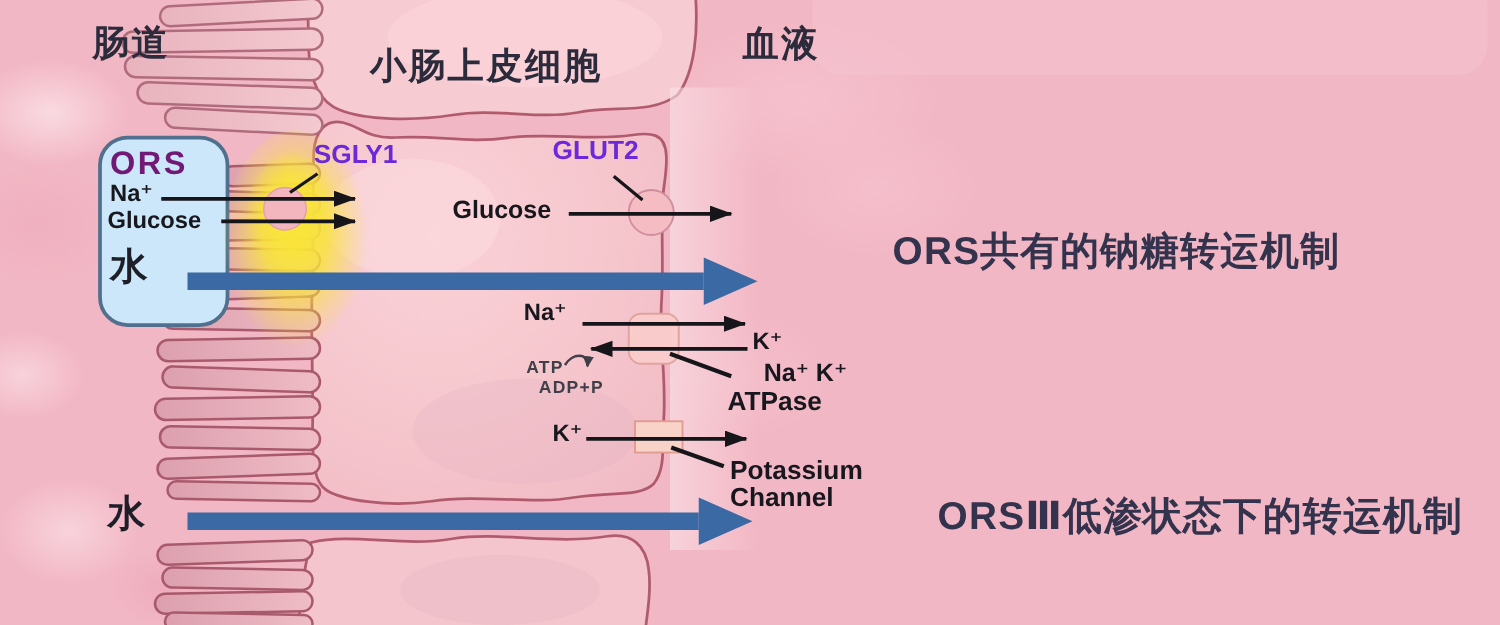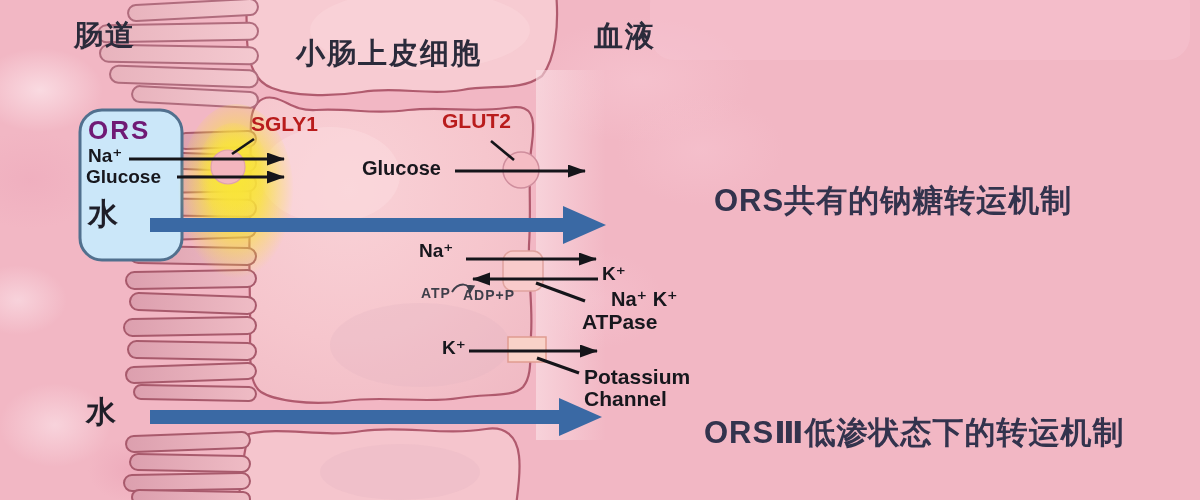--- a/index.html
+++ b/index.html
@@ -13,21 +13,21 @@
       radial-gradient(60px 45px at 130px 470px, rgba(233,158,178,.45), transparent 70%),
       radial-gradient(100px 70px at 30px 180px, rgba(236,164,184,.4), transparent 70%),
       radial-gradient(120px 80px at 700px 150px, rgba(247,198,210,.5), transparent 70%),
       radial-gradient(160px 90px at 640px 80px, rgba(249,205,216,.45), transparent 70%),
       radial-gradient(90px 70px at 600px 300px, rgba(247,200,212,.4), transparent 70%),
       #f2b7c4;
   }
   svg{position:absolute;left:0;top:0;}
   .lbl{position:absolute;white-space:nowrap;color:#1b1b22;line-height:1.05;}
   .hdr{font-size:29px;font-weight:600;color:#2b2b3b;letter-spacing:2px;text-align:right;}
-  .eng{font-size:21px;font-weight:600;color:#b91c1c;}
+  .eng{font-size:21px;font-weight:600;color:#6d28d9;}
   .sml{font-size:19px;font-weight:600;color:#17171d;}
   .tiny{font-size:14px;font-weight:600;color:#3f3f4a;letter-spacing:1px;}
   .cjk-big{font-size:30px;font-weight:600;color:#1e1e28;}
   .cap{font-size:31px;font-weight:600;color:#33334d;letter-spacing:1px;}
   .ors-title{font-size:26px;font-weight:bold;color:#701a75;letter-spacing:2px;}
 </style>
 </head>
 <body>
 
 <svg width="1200" height="500" viewBox="0 0 1200 500">
@@ -155,23 +155,23 @@
 <div class="lbl sml" style="left:86px;top:167px;">Glucose</div>
 <div class="lbl cjk-big" style="left:88px;top:198px;">水</div>
 
 <div class="lbl eng" style="left:251px;top:113px;">SGLY1</div>
 
 <div class="lbl eng" style="left:442px;top:110px;">GLUT2</div>
 <div class="lbl sml" style="left:362px;top:158px;font-size:20px;">Glucose</div>
 <div class="lbl sml" style="left:419px;top:241px;">Na⁺</div>
 <div class="lbl sml" style="left:602px;top:264px;">K⁺</div>
 <div class="lbl tiny" style="left:421px;top:286px;">ATP</div>
-<div class="lbl tiny" style="left:431px;top:288px;margin-left:32px;">ADP+P</div>
+<div class="lbl tiny" style="left:431px;top:302px;">ADP+P</div>
 <div class="lbl sml" style="left:586px;top:289px;font-size:20px;margin-left:25px;">Na⁺ K⁺</div>
 <div class="lbl sml" style="left:582px;top:311px;font-size:21px;">ATPase</div>
 <div class="lbl sml" style="left:442px;top:338px;">K⁺</div>
 <div class="lbl sml" style="left:584px;top:366px;font-size:21px;">Potassium</div>
 <div class="lbl sml" style="left:584px;top:388px;font-size:21px;">Channel</div>
 
 <div class="lbl cjk-big" style="left:86px;top:396px;">水</div>
 
 <div class="lbl cap" style="left:714px;top:185px;">ORS共有的钠糖转运机制</div>
-<div class="lbl cap" style="left:704px;top:397px;margin-top:20px;">ORSⅢ低渗状态下的转运机制</div>
+<div class="lbl cap" style="left:750px;top:397px;">ORSⅢ低渗状态下的转运机制</div>
 
 </body></html>

